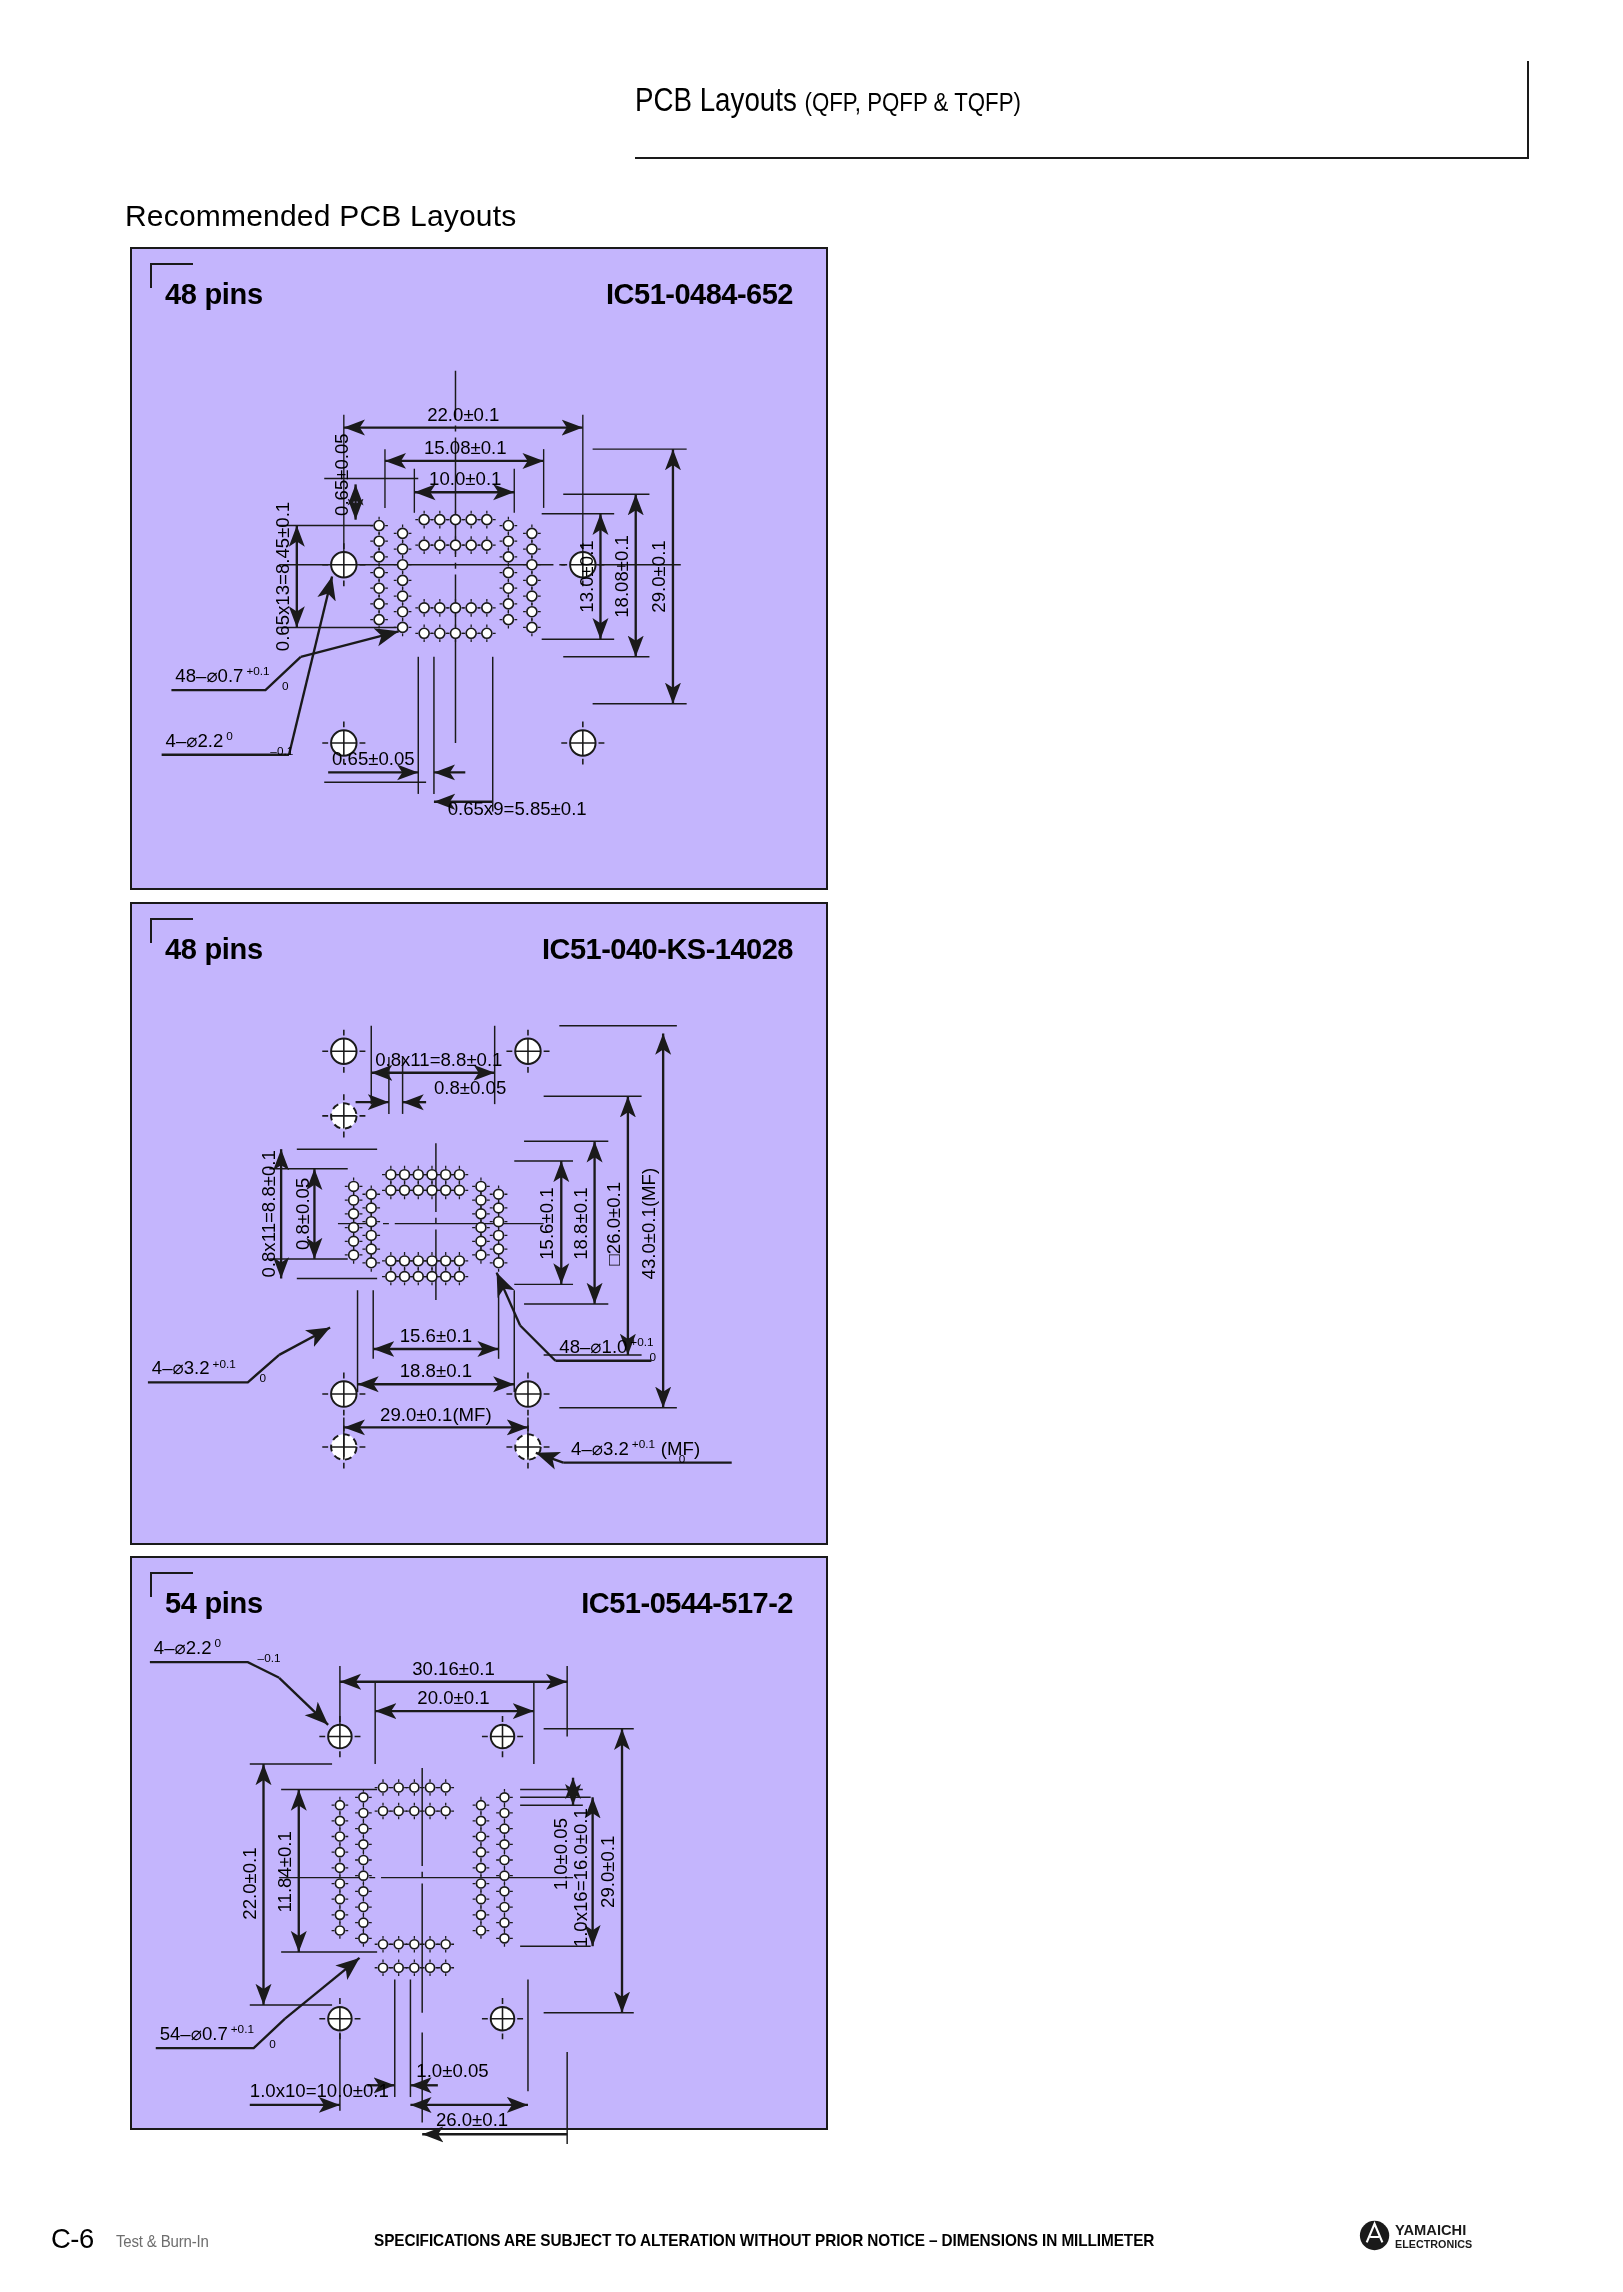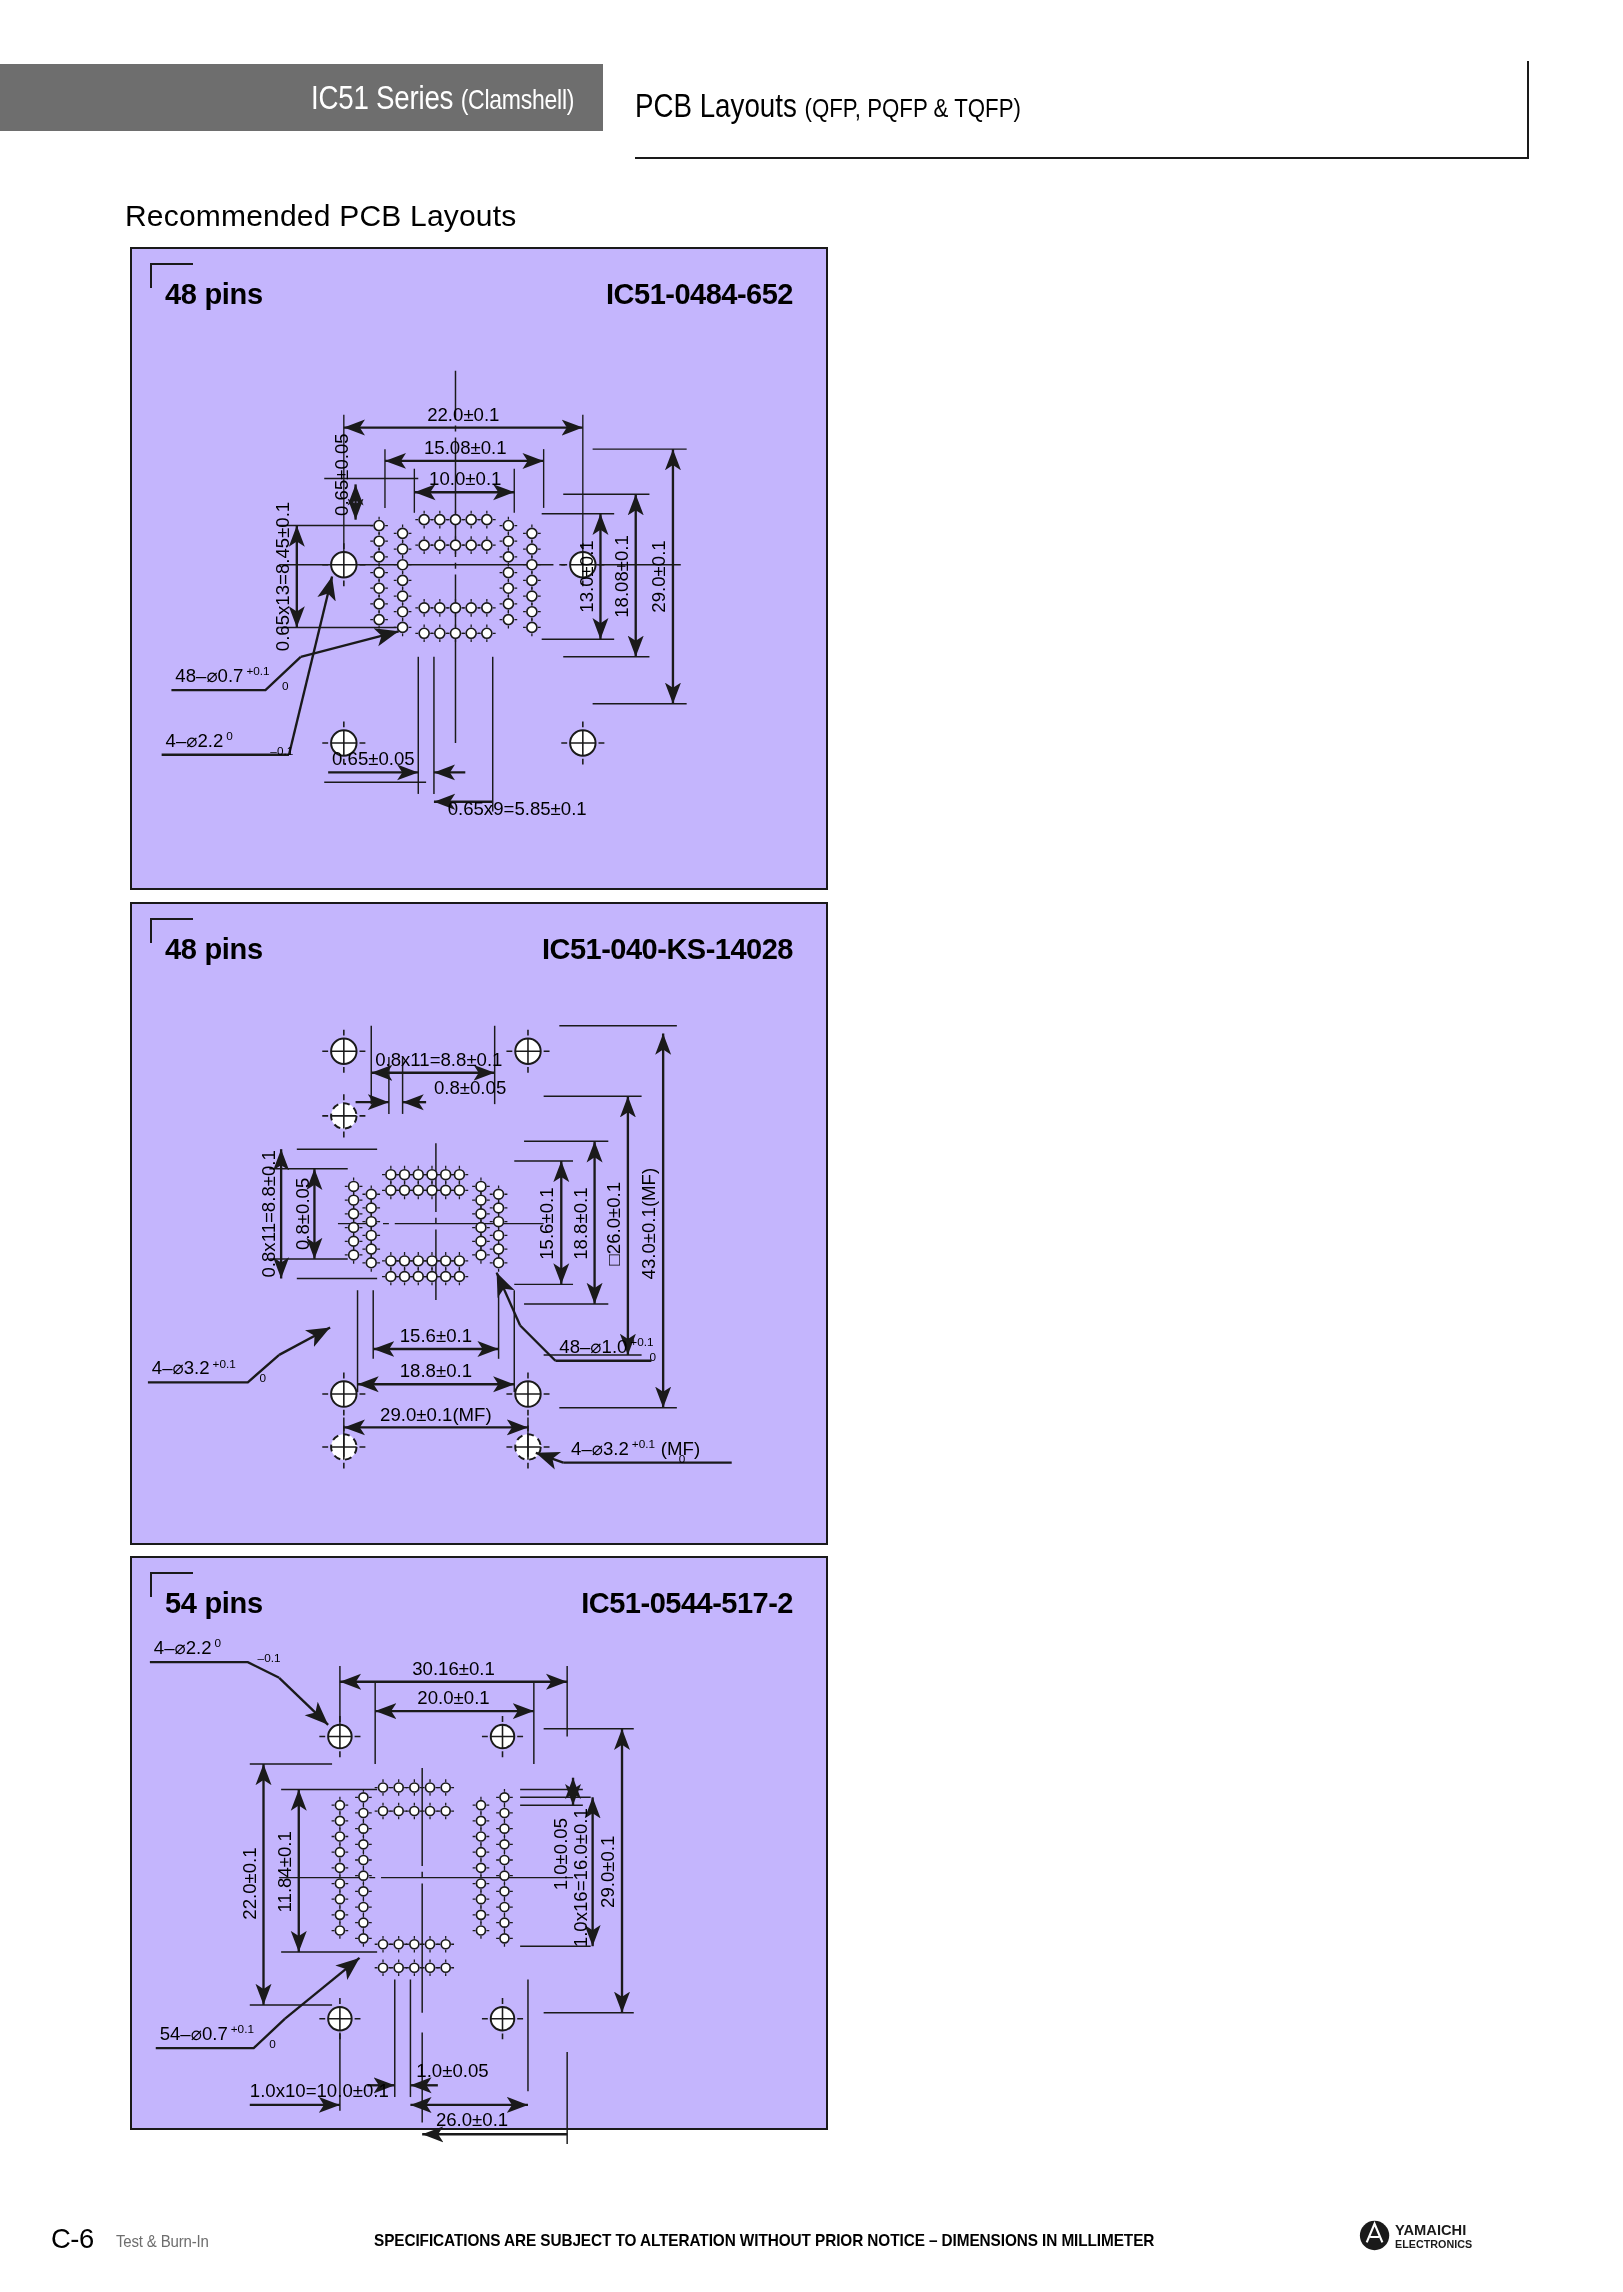--- a/index.html
+++ b/index.html
@@ -20,21 +20,21 @@
     background:#6e6e6e;
     display:flex; align-items:center; justify-content:flex-end;
     padding-right:29px;
   }
   .header-tab-text {
     color:#fff; font-size:33px; letter-spacing:-0.3px;
     transform:scaleX(0.84); transform-origin:right center; white-space:nowrap;
   }
   .header-tab-text .sub { font-size:27.4px; }
   .header-right {
-    position:absolute; left:635px; top:8px; height:67px;
+    position:absolute; left:635px; top:2px; height:67px;
     display:flex; align-items:center; white-space:nowrap;
   }
   .header-right-text { font-size:33px; transform:scaleX(0.84); transform-origin:left center; white-space:nowrap; }
   .header-right-text .sub { font-size:26.5px; }
   .header-rule { position:absolute; left:635px; top:157px; width:894px; height:2px; background:#1a1a1a; }
   .header-vrule { position:absolute; left:1527px; top:61px; width:2px; height:98px; background:#1a1a1a; }
 
   
   .section-title {
     position:absolute; left:125px; top:199px;
@@ -79,23 +79,20 @@
     position:absolute; left:374px; top:2231px;
     font-size:16.7px; font-weight:bold; letter-spacing:-0.1px;
     transform:scaleX(0.92); transform-origin:left center; white-space:nowrap;
   }
   .logo { position:absolute; left:1355px; top:2213px; width:174px; height:45px; }
 </style>
 </head>
 <body>
 
 <div class="header">
-  <div class="header-tab">
-    <div class="header-tab-text"><span>IC51 Series</span> <span class="sub">(Clamshell)</span></div>
-  </div>
   <div class="header-right">
     <div class="header-right-text"><span>PCB Layouts</span> <span class="sub">(QFP, PQFP &amp; TQFP)</span></div>
   </div>
 </div>
 <div class="header-rule"></div>
 <div class="header-vrule"></div>
 
 <div class="section-title">Recommended PCB Layouts</div>
 
 <div class="panel" id="panel-1">

